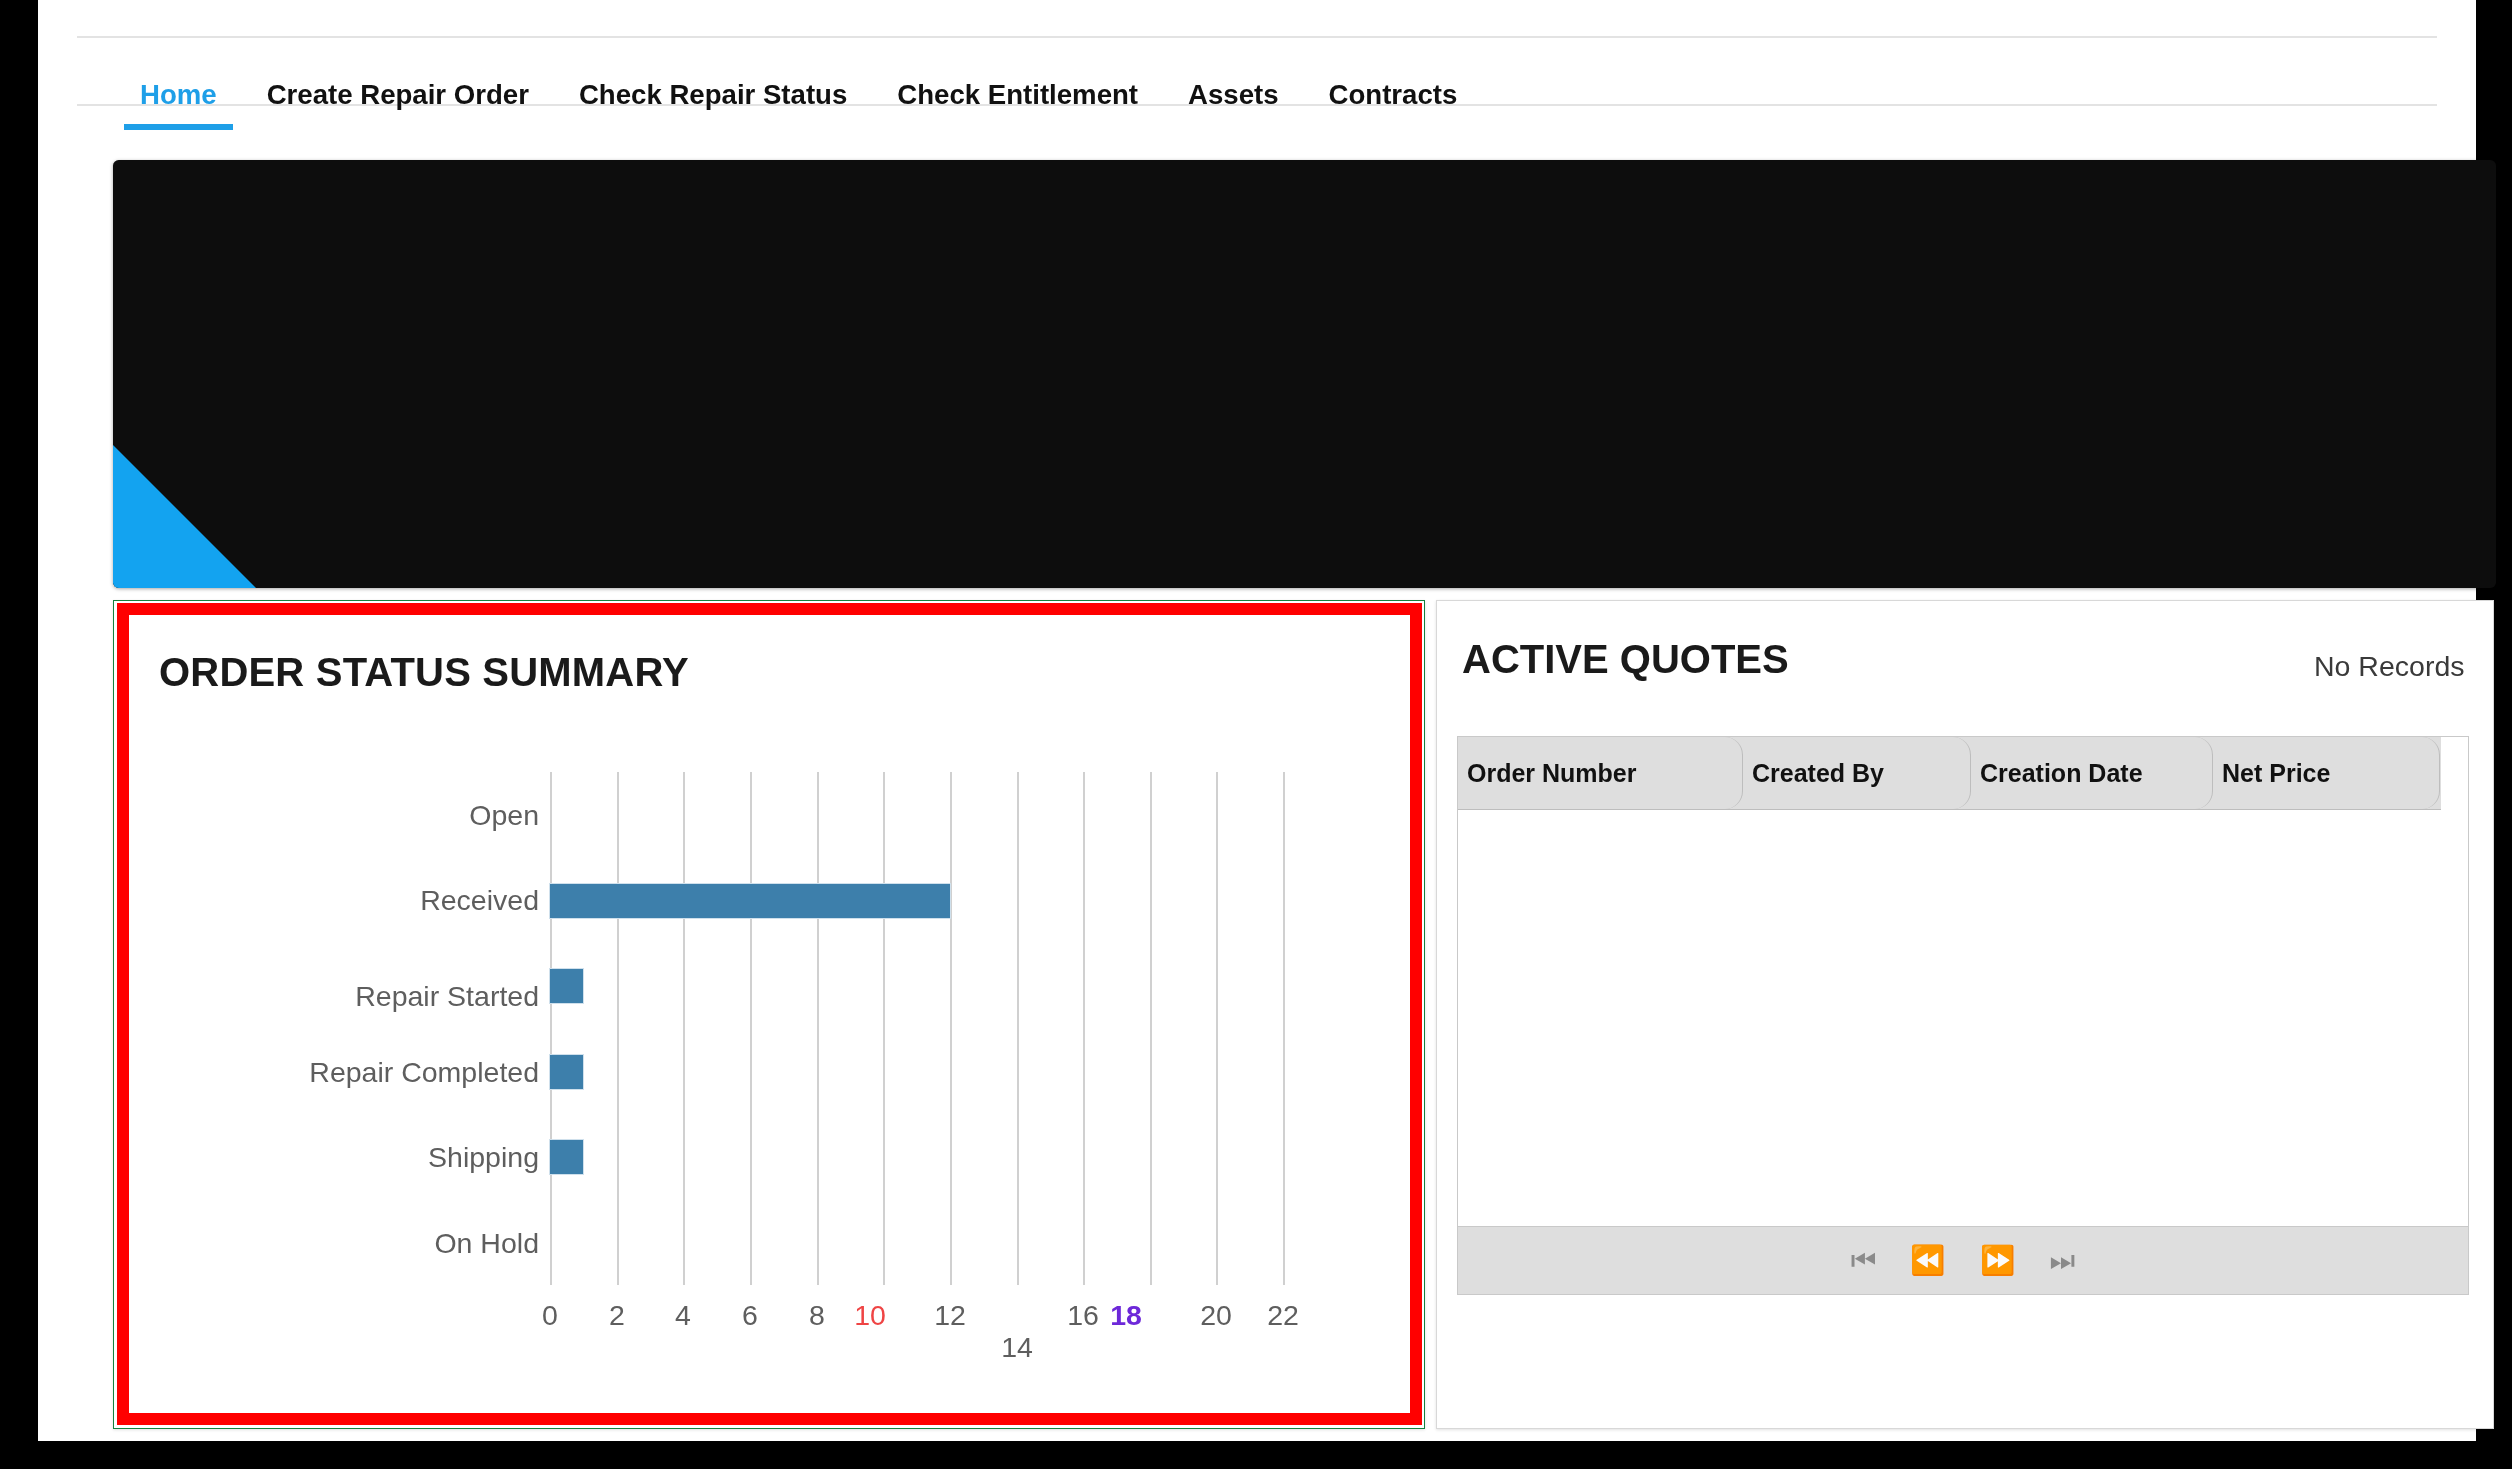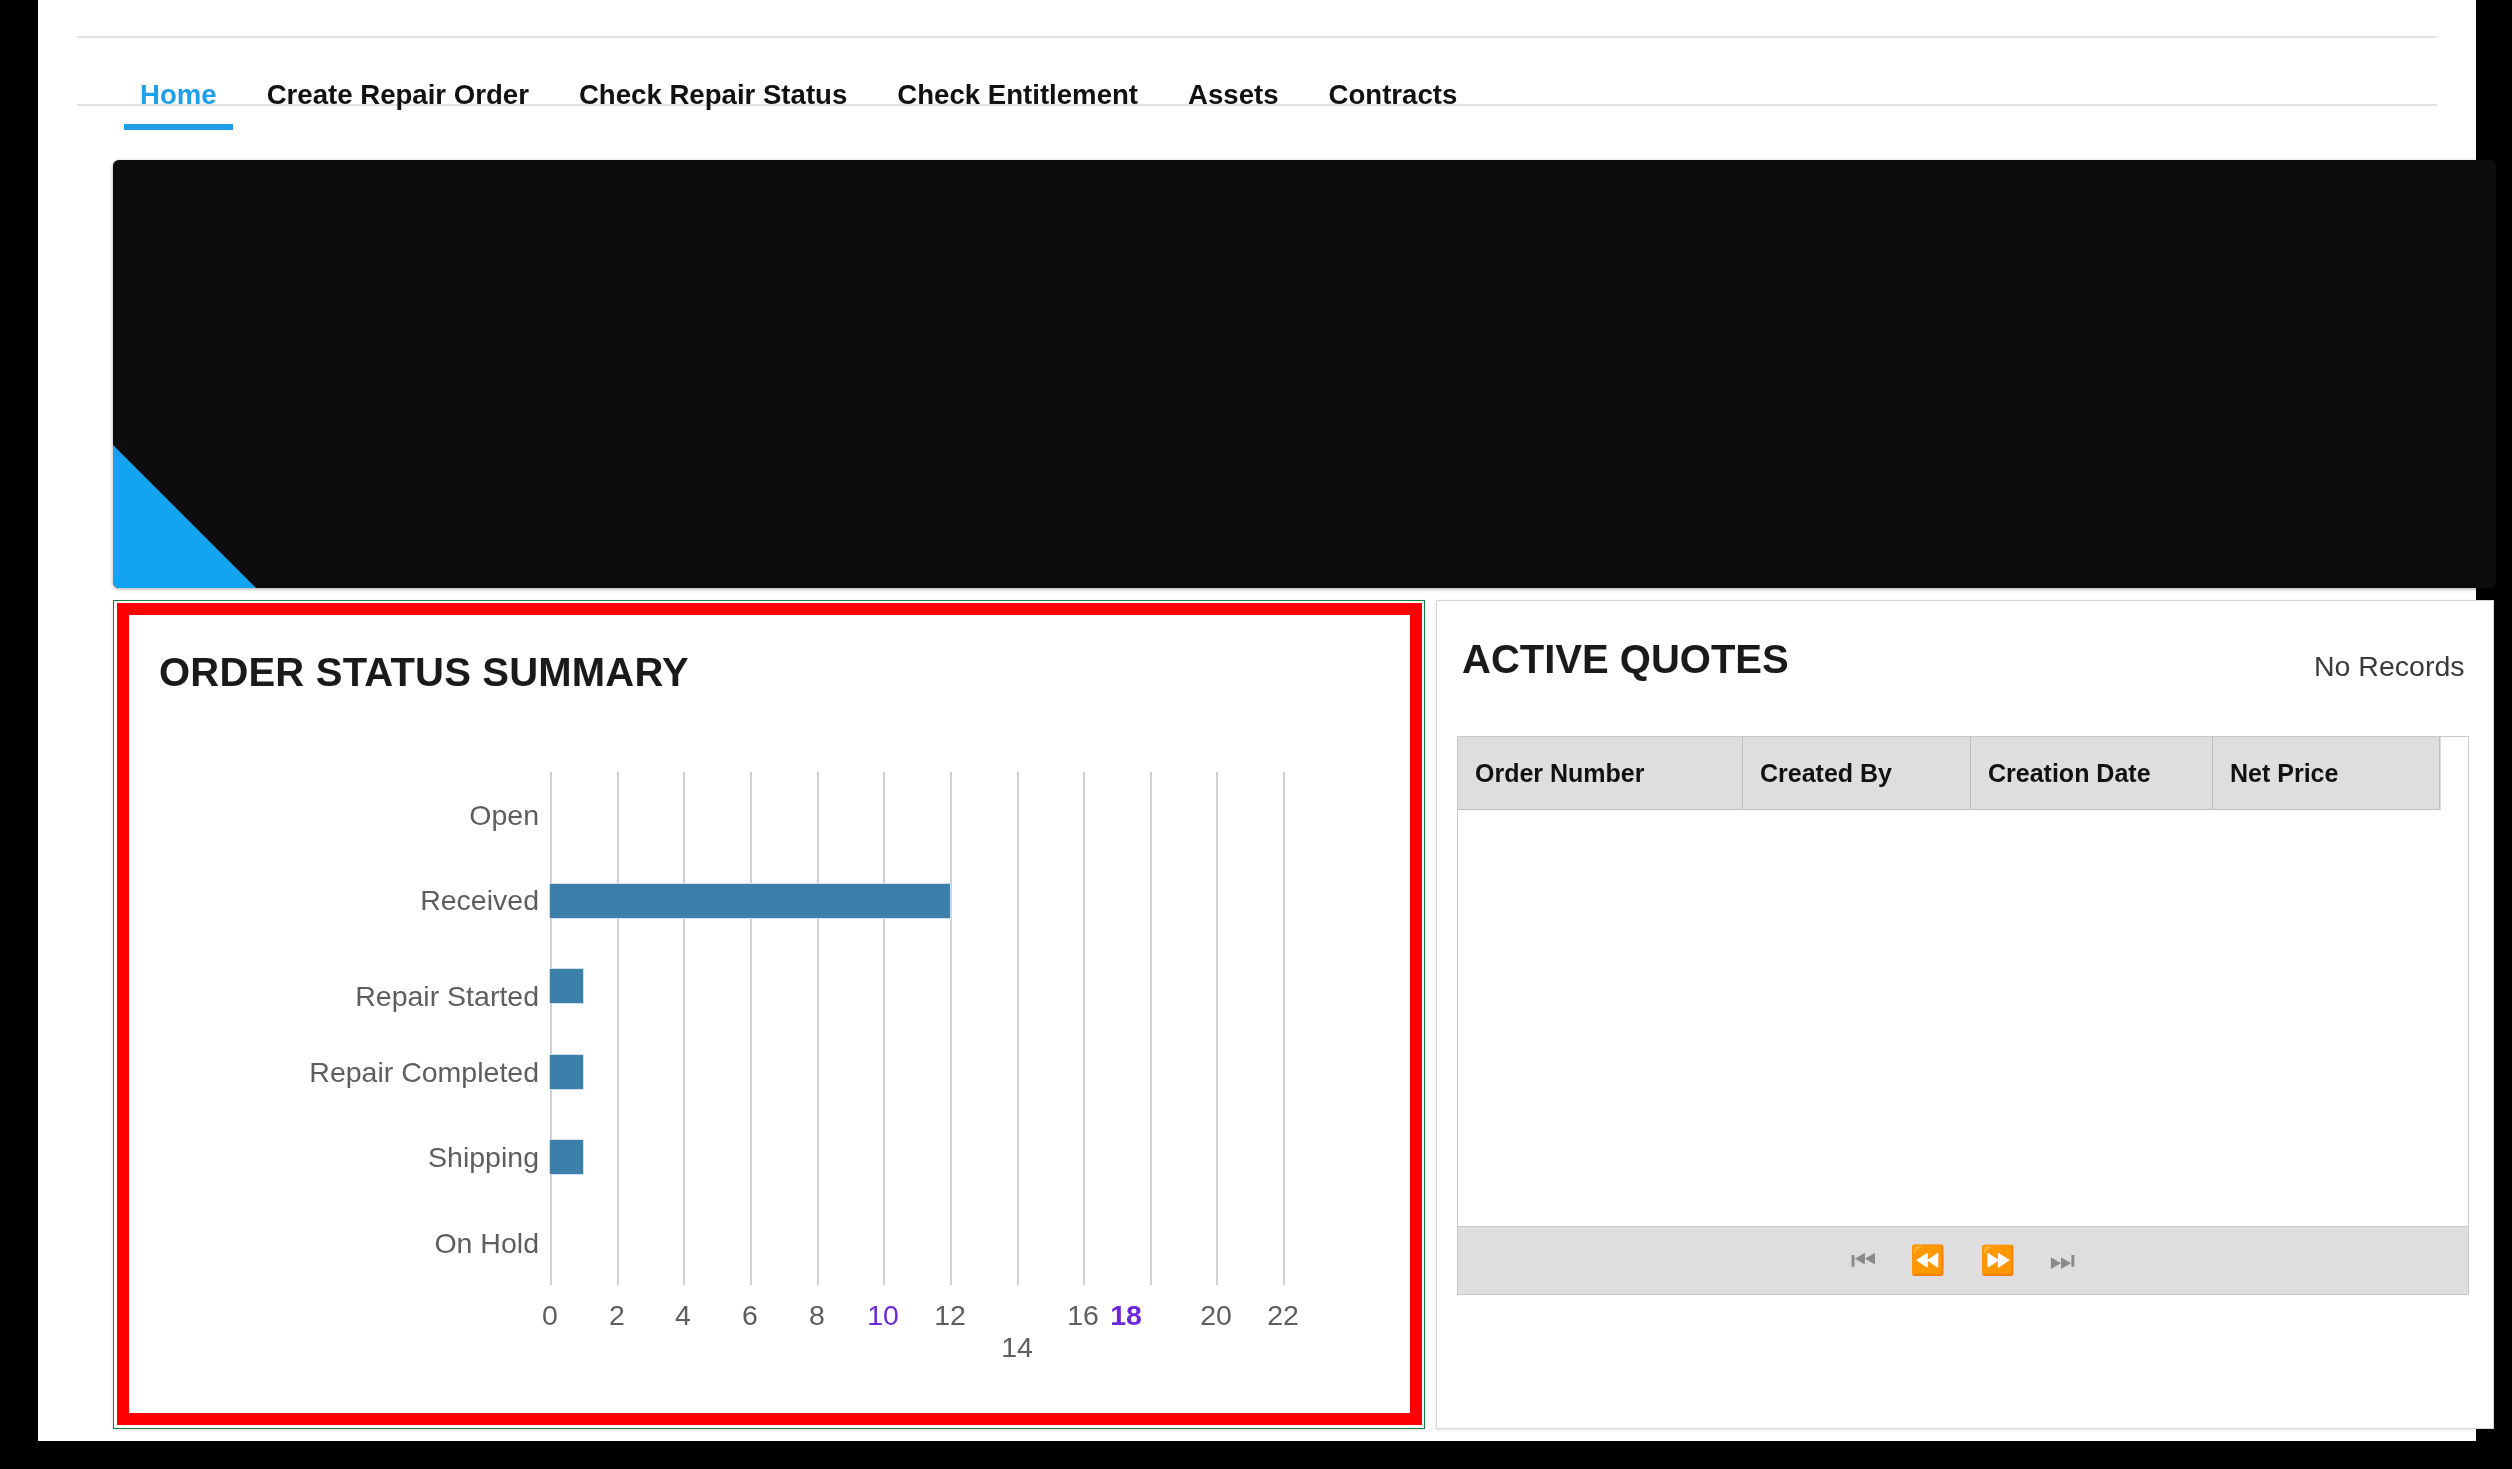--- a/index.html
+++ b/index.html
@@ -230,27 +230,28 @@
     width: 983px;
     height: 73px;
     display: flex;
     background: #dedede;
     border-bottom: 1px solid #bdbdbd;
   }
   .q-col {
     height: 100%;
     display: flex;
     align-items: center;
-    padding-left: 17px;
+    padding-left: 9px;
     font-size: 25px;
     font-weight: bold;
     color: #111111;
     border-right: 1px solid #bdbdbd;
     white-space: nowrap;
     cursor: pointer;
+    border-radius: 18px;
   }
   #quotes-body {
     position: absolute;
     left: 0;
     top: 73px;
     right: 0;
     bottom: 68px;
     background: #ffffff;
   }
   #quotes-pager {
@@ -361,21 +362,21 @@
           </div>
           <div class="bar-row" style="top: 428px;"></div>
         </div>
 
       <div id="xaxis-ticks">
           <div class="xtick" style="left: 0px; color: rgb(94, 94, 94);">0</div>
           <div class="xtick" style="left: 67px; color: rgb(94, 94, 94);">2</div>
           <div class="xtick" style="left: 133px; color: rgb(94, 94, 94);">4</div>
           <div class="xtick" style="left: 200px; color: rgb(94, 94, 94);">6</div>
           <div class="xtick" style="left: 267px; color: rgb(94, 94, 94);">8</div>
-          <div class="xtick" style="left: 333px; color: #6d28d9;">10</div>
+          <div class="xtick" style="left: 320px; color: #ef4444;">10</div>
           <div class="xtick" style="left: 400px; color: rgb(94, 94, 94);">12</div>
           <div class="xtick" style="left: 467px; color: rgb(94, 94, 94); margin-top: 32px;">14</div>
           <div class="xtick" style="left: 533px; color: rgb(94, 94, 94);">16</div>
           <div class="xtick" style="left: 576px; color: #6d28d9; font-weight: bold;">18</div>
           <div class="xtick" style="left: 666px; color: rgb(94, 94, 94);">20</div>
           <div class="xtick" style="left: 733px; color: rgb(94, 94, 94);">22</div>
         </div>
     </div>
   </section>
 

